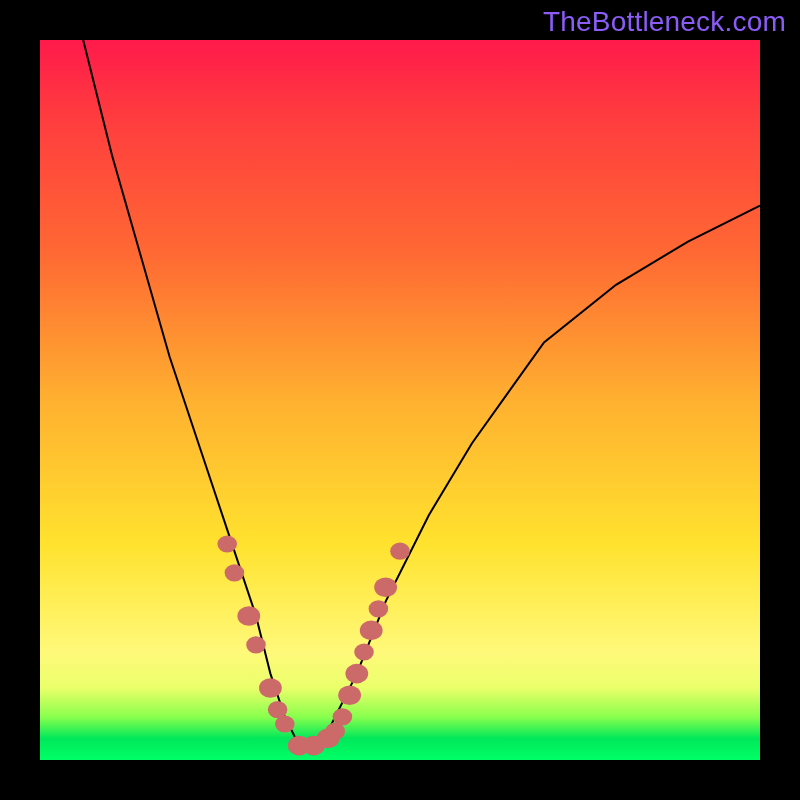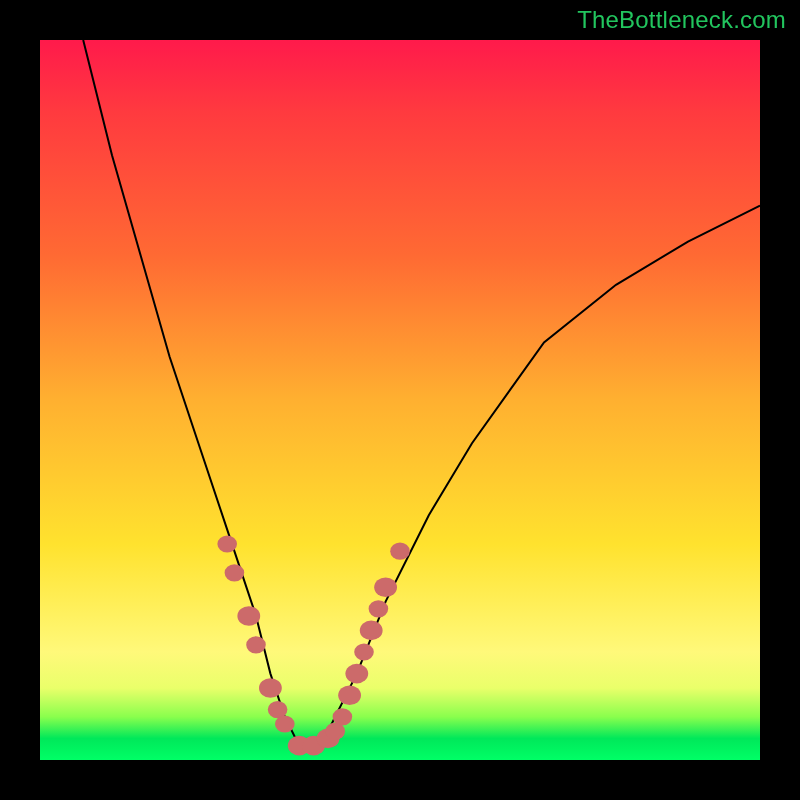--- a/index.html
+++ b/index.html
@@ -37,22 +37,22 @@
       #eaff6a 90%,
       #8aff4d 94%,
       #00e85a 97%,
       #00ff66 100%
     );
   }
   .watermark {
     position: absolute;
     top: 6px;
     right: 14px;
-    color: #22c55e;
-    font-size: 24px;
+    color: #8b5cf6;
+    font-size: 28px;
     font-weight: 500;
     letter-spacing: 0.2px;
     user-select: none;
   }
   svg.curves {
     position: absolute;
     left: 0;
     top: 0;
     width: 720px;
     height: 720px;

